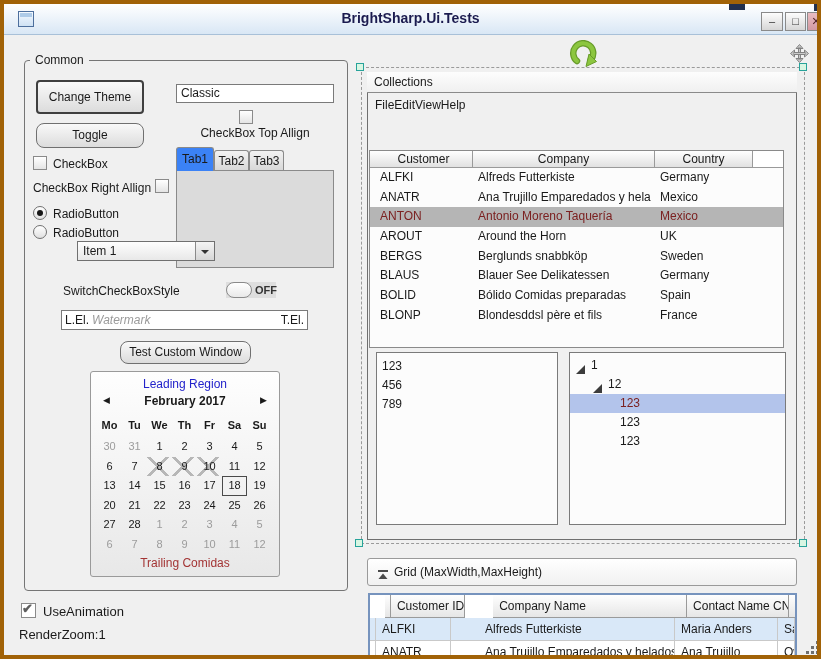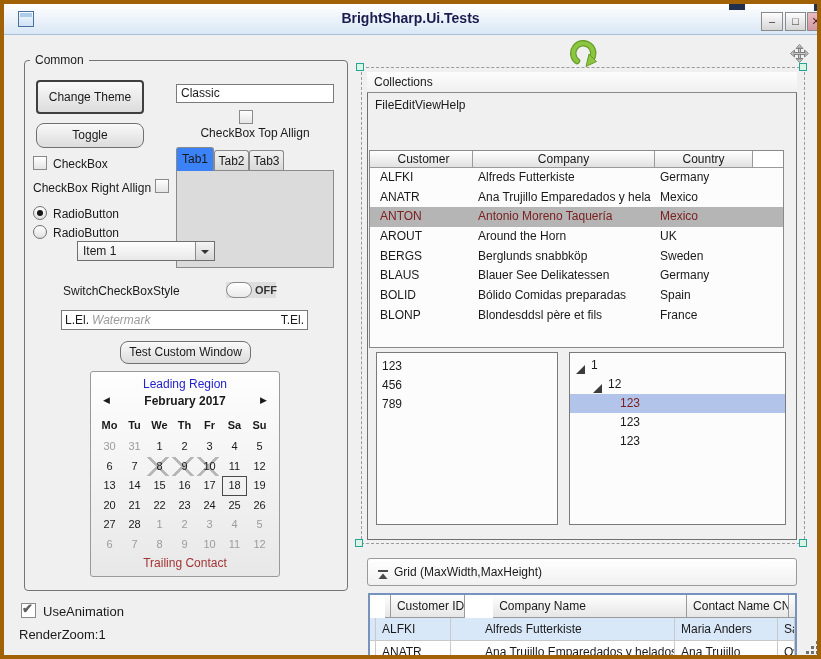--- a/index.html
+++ b/index.html
@@ -298,21 +298,21 @@
         <div class="cal-wk">
           <div class="cal-d other">6</div>
           <div class="cal-d other">7</div>
           <div class="cal-d other">8</div>
           <div class="cal-d other">9</div>
           <div class="cal-d other">10</div>
           <div class="cal-d other">11</div>
           <div class="cal-d other">12</div>
         </div>
       </div>
-    <div class="cal-trailing">Trailing Contact</div>
+    <div class="cal-trailing">Trailing Comidas</div>
   </div>
 
   <div class="ua-box">
     <div class="ua-check">✔</div>
   </div>
   <div class="lbl lbl-ua">UseAnimation</div>
   <div class="lbl lbl-rz">RenderZoom:1</div>
 
   <div class="refresh-icon">
     <svg width="30" height="27" viewBox="0 0 30 27">

